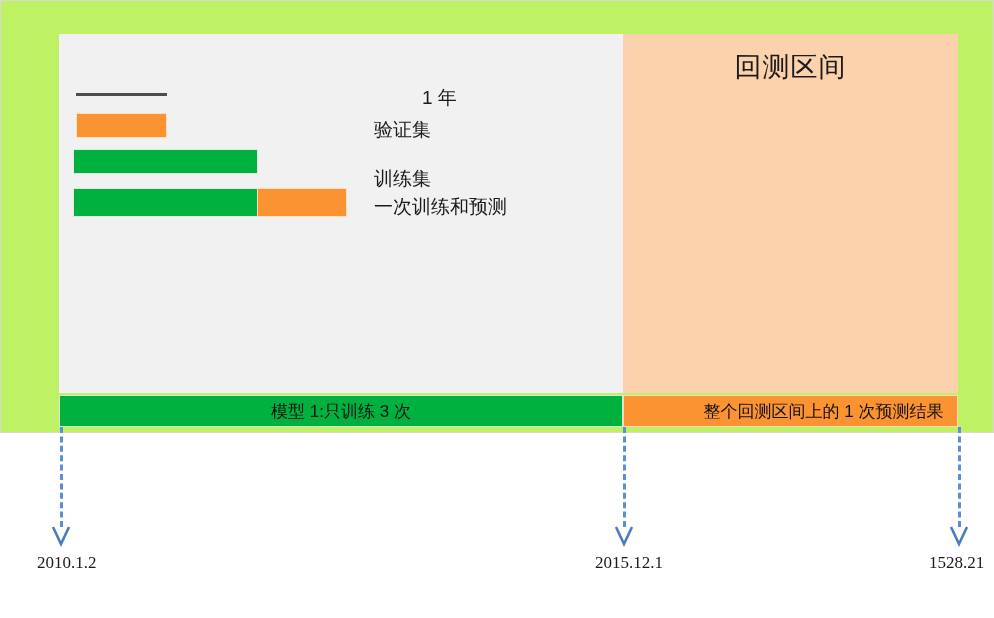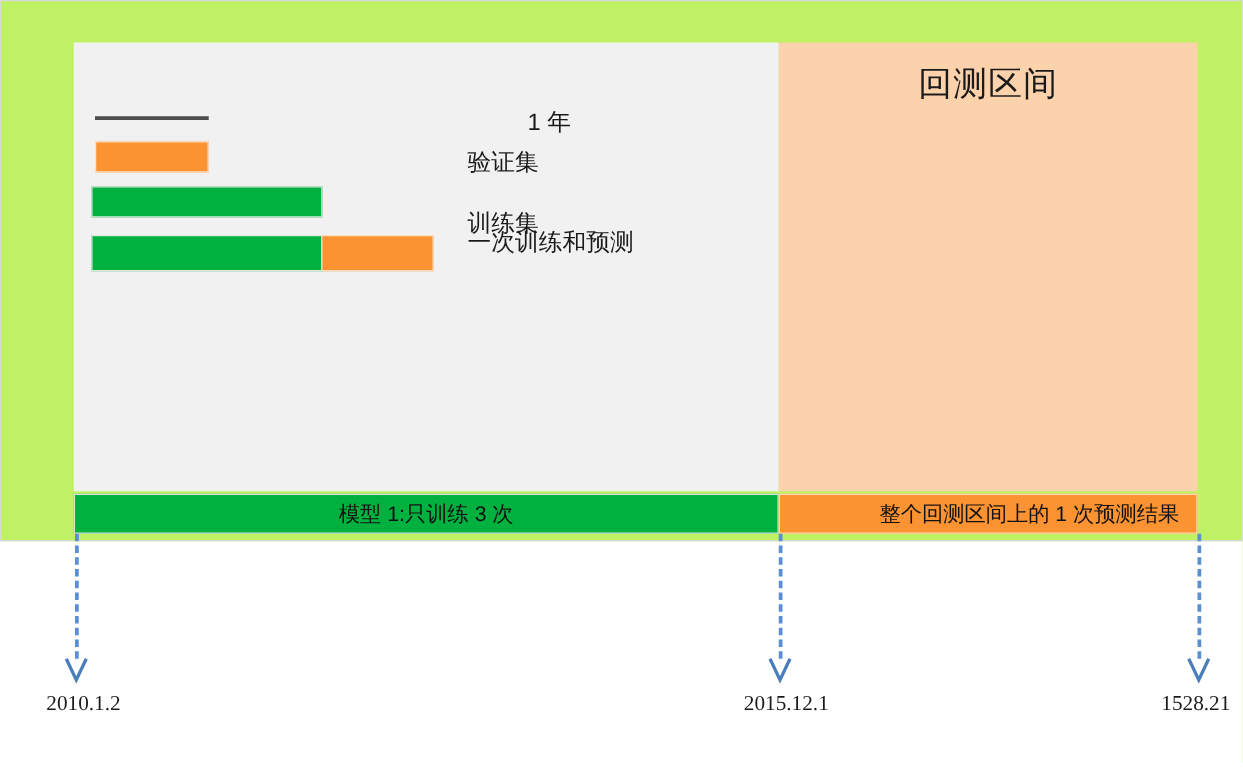--- a/index.html
+++ b/index.html
@@ -101,21 +101,21 @@
     position: absolute;
     left: 373px;
     font-size: 19px;
     color: #1a1a1a;
     font-family: "Liberation Sans", "DejaVu Sans", sans-serif;
     white-space: nowrap;
   }
   .ll-1 { top: 84px; margin-left: 48px; }
   .ll-2 { top: 116px; }
   .ll-3 { top: 153px; margin-top: 12px; }
-  .ll-4 { top: 180px; }
+  .ll-4 { top: 193px; }
 
   
   .timeline-green {
     position: absolute;
     left: 58px;
     top: 394px;
     width: 564px;
     height: 32px;
     background: #00b140;
     box-sizing: border-box;

